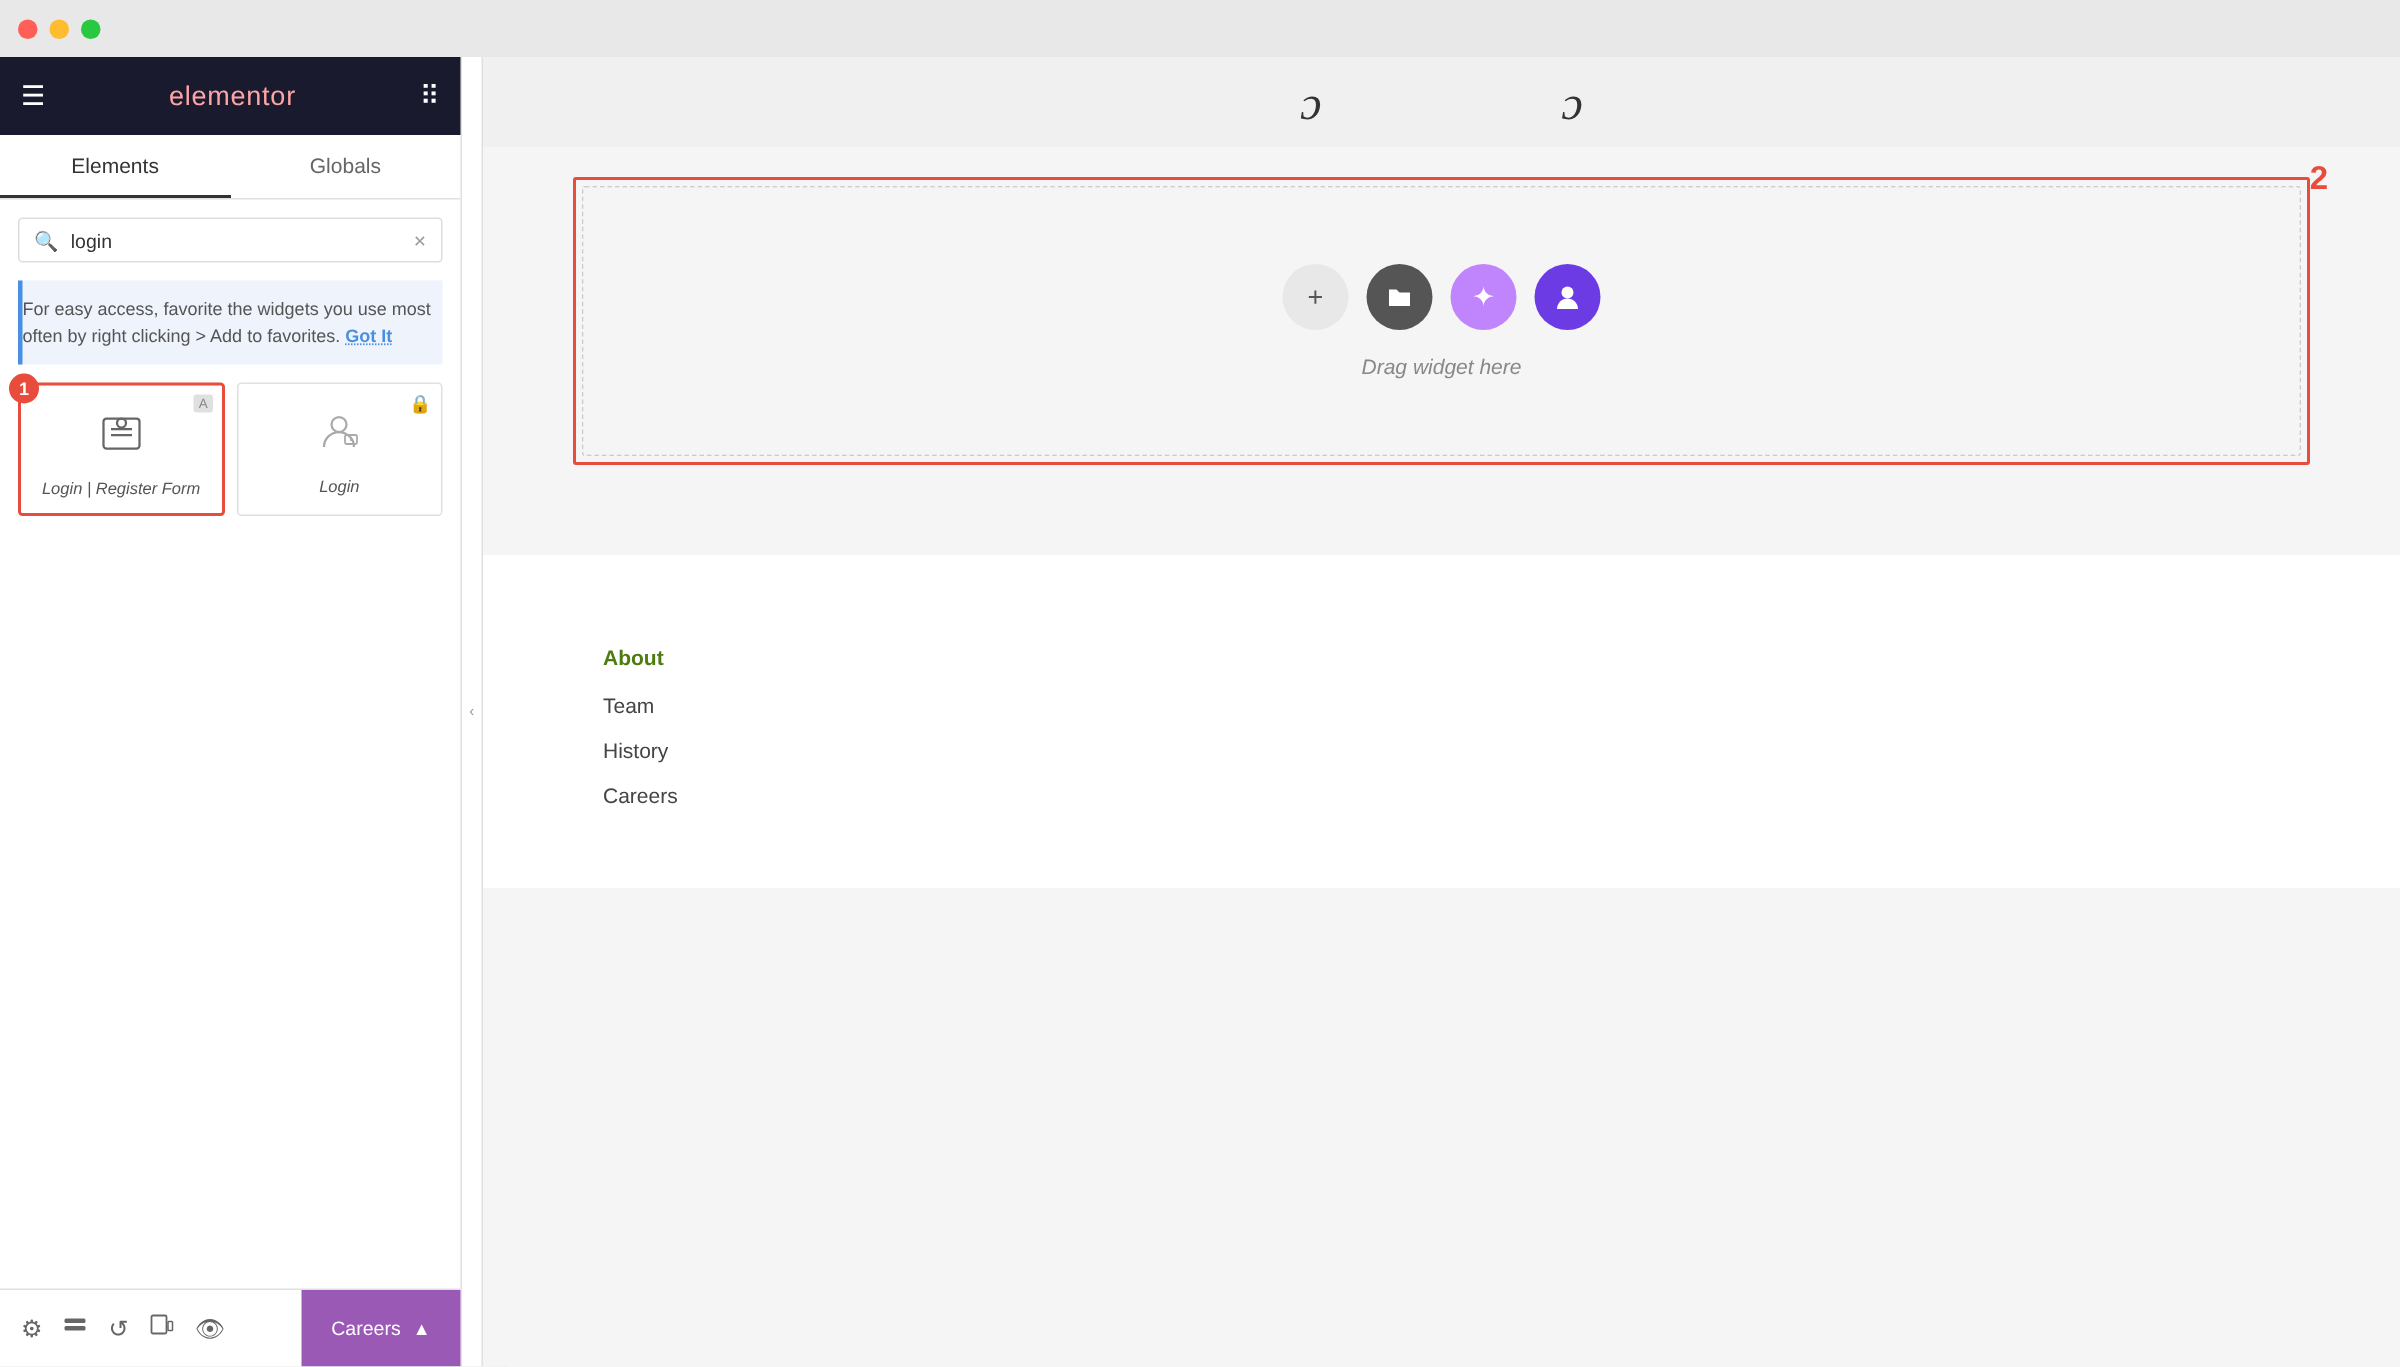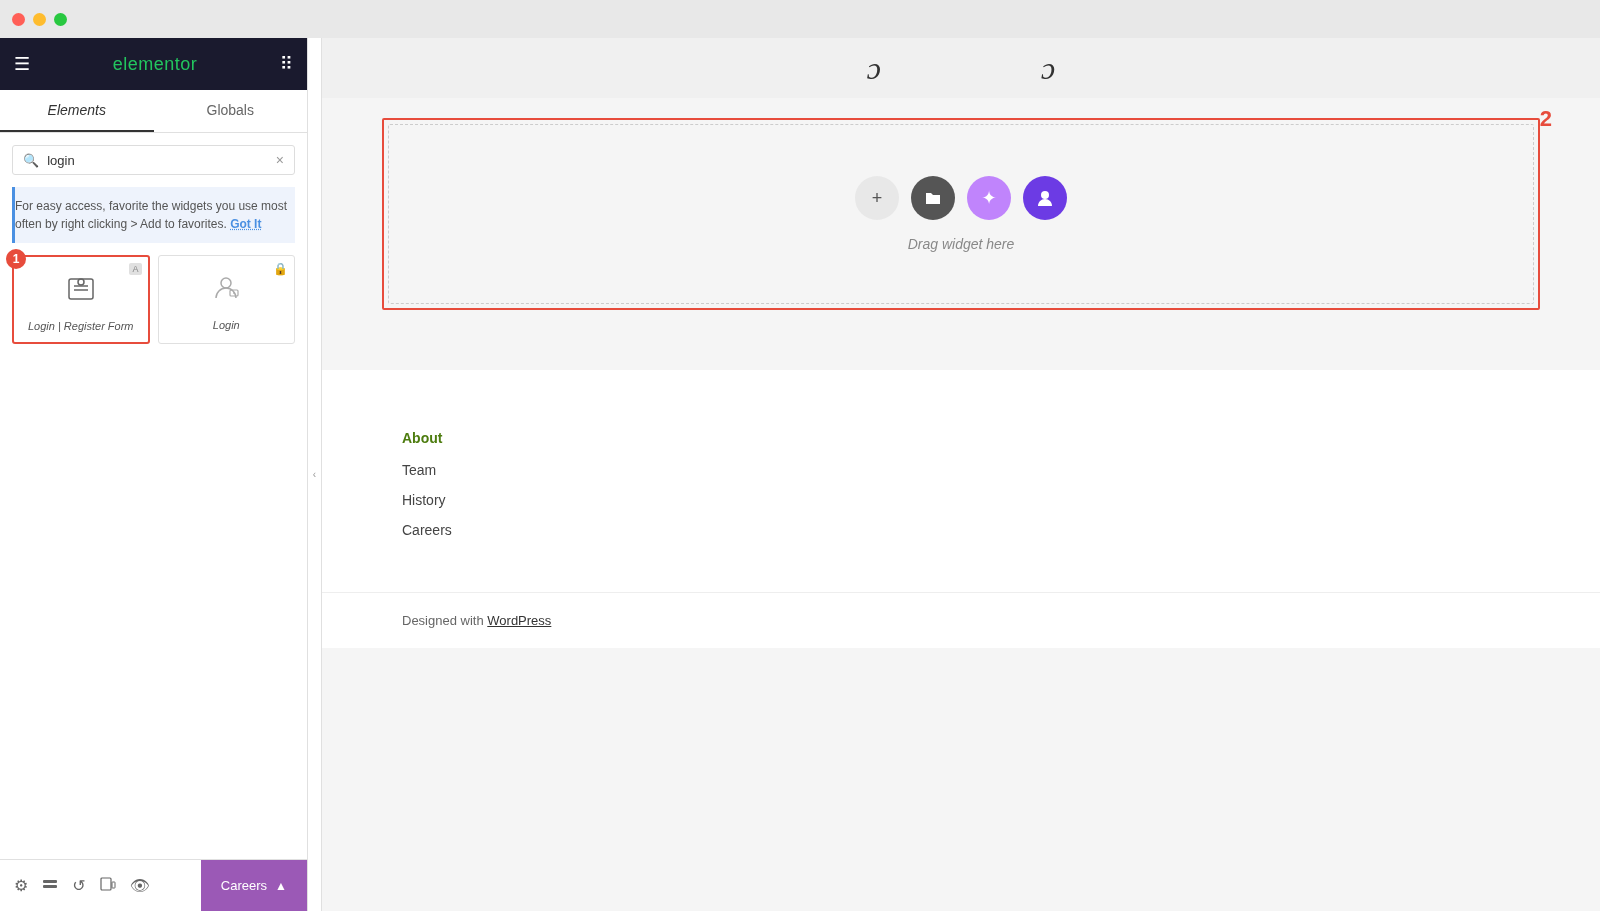--- a/index.html
+++ b/index.html
@@ -41,41 +41,40 @@
     .sidebar-header {
       height: 52px;
       background: #1a1a2e;
       display: flex;
       align-items: center;
       justify-content: space-between;
       padding: 0 14px;
       flex-shrink: 0;
     }
     .sidebar-header .menu-icon { color: #fff; font-size: 18px; cursor: pointer; }
-    .sidebar-header .logo { color: #22c55e; font-size: 18px; font-weight: 500; letter-spacing: 0.5px; }
+    .sidebar-header .logo { color: #fca5a5; font-size: 18px; font-weight: 500; letter-spacing: 0.5px; }
     .sidebar-header .grid-icon { color: #fff; font-size: 18px; cursor: pointer; }
 
     .sidebar-tabs {
       display: flex;
       border-bottom: 1px solid #e0e0e0;
       flex-shrink: 0;
     }
     .sidebar-tab {
       flex: 1;
       text-align: center;
       padding: 12px 0;
       font-size: 14px;
       color: #666;
       cursor: pointer;
       border-bottom: 2px solid transparent;
     }
     .sidebar-tab.active {
       color: #333;
       border-bottom: 2px solid #333;
-      font-style: italic;
     }
 
     .sidebar-search {
       padding: 12px;
       flex-shrink: 0;
     }
     .search-box {
       display: flex;
       align-items: center;
       border: 1px solid #ddd;
@@ -492,19 +491,15 @@
           <a class="footer-link">Team</a>
           <a class="footer-link">History</a>
           <a class="footer-link">Careers</a>
         </div>
 
 
 
       </div>
     </div>
 
-    <div class="footer-bottom">
-      <span>Designed with </span>
-      <a>WordPress</a>
-    </div>
 
   </div>
 </div>
 
 </body></html>

